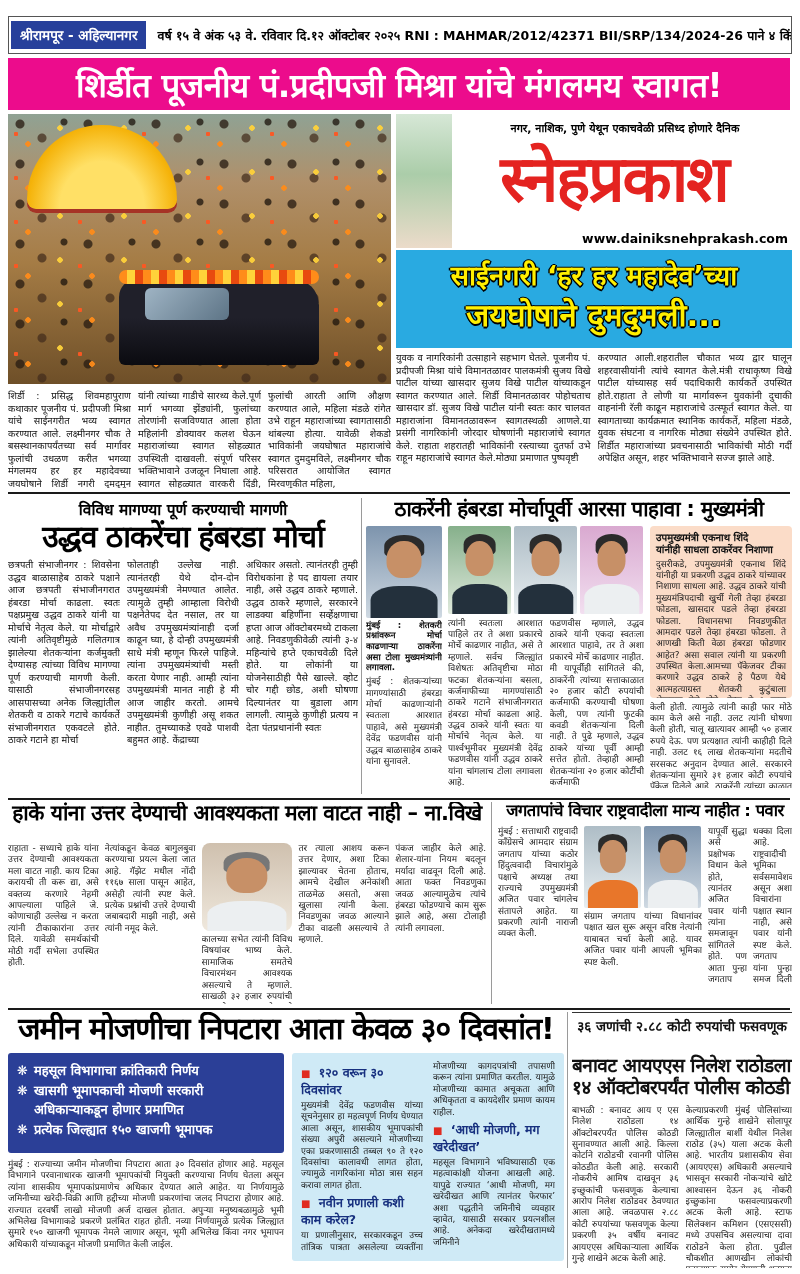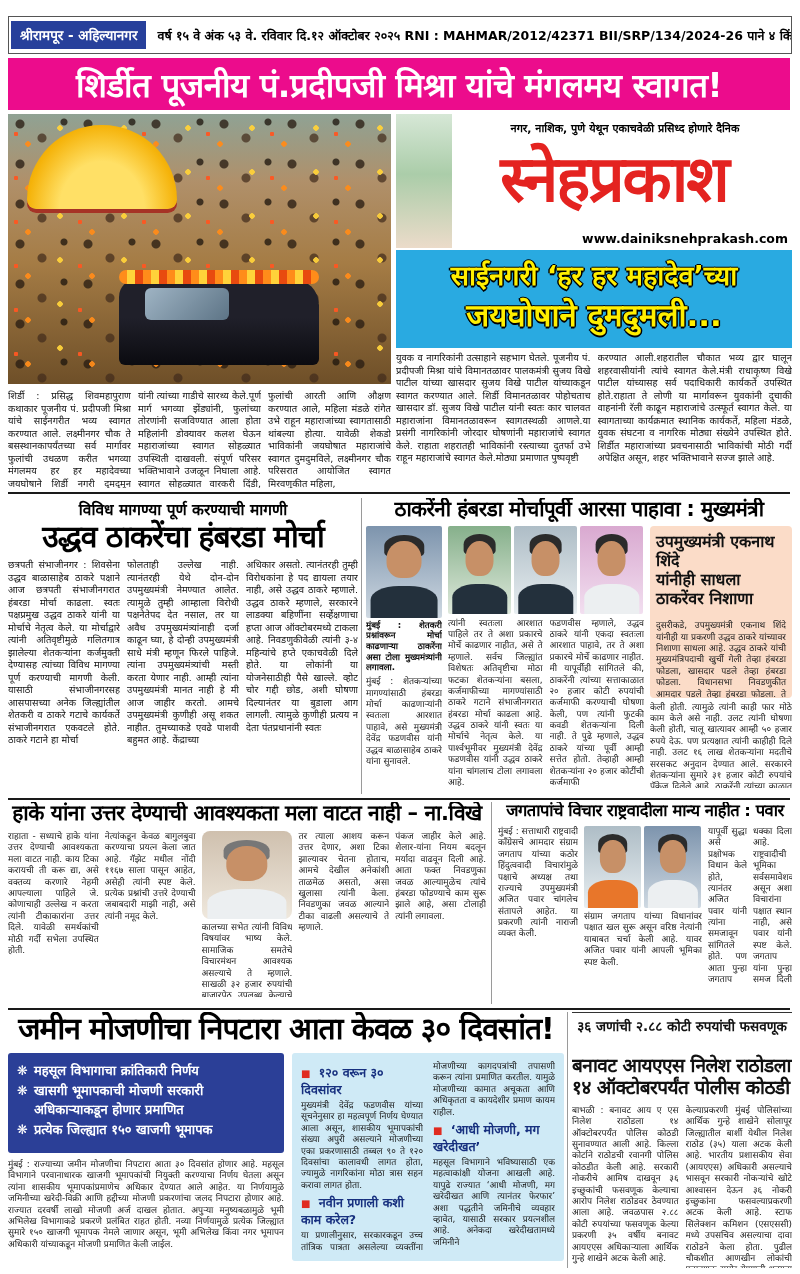--- a/index.html
+++ b/index.html
@@ -69,42 +69,42 @@
   
   #cm{position:absolute;left:366px;top:498px;width:426px;height:296px;overflow:hidden;}
   .headline-l{text-align:center;font-size:20.5px;font-weight:900;letter-spacing:-0.5px;color:#000;line-height:1.1;}
   #cm-row{display:flex;gap:6px;margin-top:5px;height:262px;overflow:hidden;}
   #cm-colA{width:76px;flex:none;overflow:hidden;}
   #cm-colB{width:196px;flex:none;overflow:hidden;}
   #cm-colC{width:142px;flex:none;overflow:hidden;}
   .photo-caption{font-size:8.6px;font-weight:bold;line-height:1.25;margin-top:2px;text-align:justify;}
   .headshots{display:flex;gap:3px;}
   .pinkbox{background:#fbdcc8;border-radius:4px;padding:6px;box-sizing:border-box;height:172px;overflow:hidden;}
-  .pinkbox-title{font-size:16px;font-weight:900;line-height:1.2;color:#111;margin-bottom:12px;}
+  .pinkbox-title{font-size:10px;font-weight:900;line-height:1.2;color:#111;margin-bottom:3px;}
   .smalltext{font-size:8.9px;line-height:1.28;text-align:justify;color:#181818;}
   
   .portrait{position:relative;overflow:hidden;border-radius:2px;flex:none;}
   .p-hair{position:absolute;left:50%;top:10%;width:52%;height:24%;transform:translateX(-50%);
           background:#2b2b2b;border-radius:50% 50% 20% 20%;}
   .p-face{position:absolute;left:50%;top:17%;width:46%;height:40%;transform:translateX(-50%);
           background:#c79067;border-radius:48% 48% 42% 42%;}
   .p-body{position:absolute;left:50%;bottom:-2%;width:88%;height:36%;transform:translateX(-50%);
           background:#333;border-radius:42% 42% 0 0;}
   .bg-green{background:linear-gradient(180deg,#86b08b,#dfe9dc);}
   .bg-grey{background:linear-gradient(180deg,#aebdc6,#e8eef1);}
   .bg-pink{background:linear-gradient(180deg,#d9a9d0,#f2dff0);}
   .bg-blue{background:linear-gradient(180deg,#7d94ad,#cfd9e2);}
   .bg-tan{background:linear-gradient(180deg,#cfc0ae,#efe8dd);}
   .body-dark{background:#23303c !important;}
   .body-white{background:#eceff1 !important;}
   .body-orange{background:#e8762a !important;}
   
   #vikhe{position:absolute;left:8px;top:802px;width:478px;height:202px;overflow:hidden;}
   .headline-m{text-align:center;font-size:21px;font-weight:900;letter-spacing:-0.5px;color:#000;line-height:1.1;}
-  #vikhe-row{display:flex;gap:6px;margin-top:6px;height:166px;overflow:hidden;}
+  #vikhe-row{display:flex;gap:6px;margin-top:18px;height:166px;overflow:hidden;}
   #vikhe-row > div{flex:1;overflow:hidden;}
   #pawar{position:absolute;left:498px;top:802px;width:294px;height:202px;overflow:hidden;}
   .headline-s{text-align:center;font-size:16.5px;font-weight:900;letter-spacing:-0.5px;color:#000;line-height:1.15;}
   #pawar-row{display:flex;gap:6px;margin-top:5px;height:158px;overflow:hidden;}
   
   #survey{position:absolute;left:8px;top:1012px;width:556px;height:256px;overflow:hidden;}
   .headline-xxl{text-align:center;font-size:30px;font-weight:900;letter-spacing:-1px;color:#000;line-height:1.1;}
   #survey-row{display:flex;gap:8px;margin-top:8px;height:208px;overflow:hidden;}
   #survey-left{width:276px;flex:none;overflow:hidden;}
   .bluebox{background:#2b3f97;color:#fff;border-radius:3px;padding:8px 9px;box-sizing:border-box;height:100px;overflow:hidden;}

